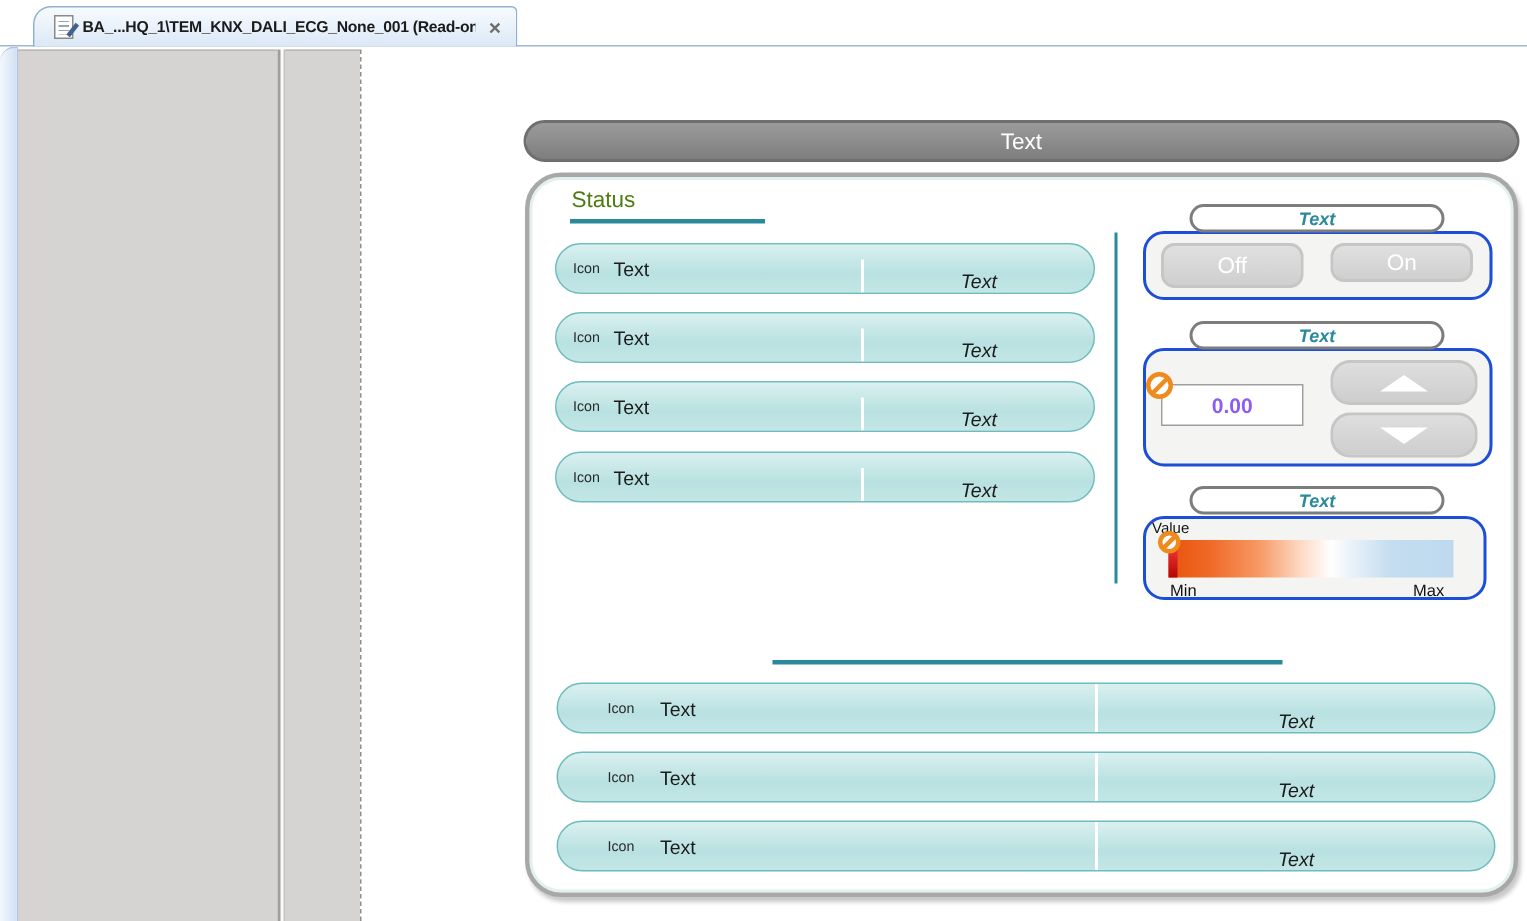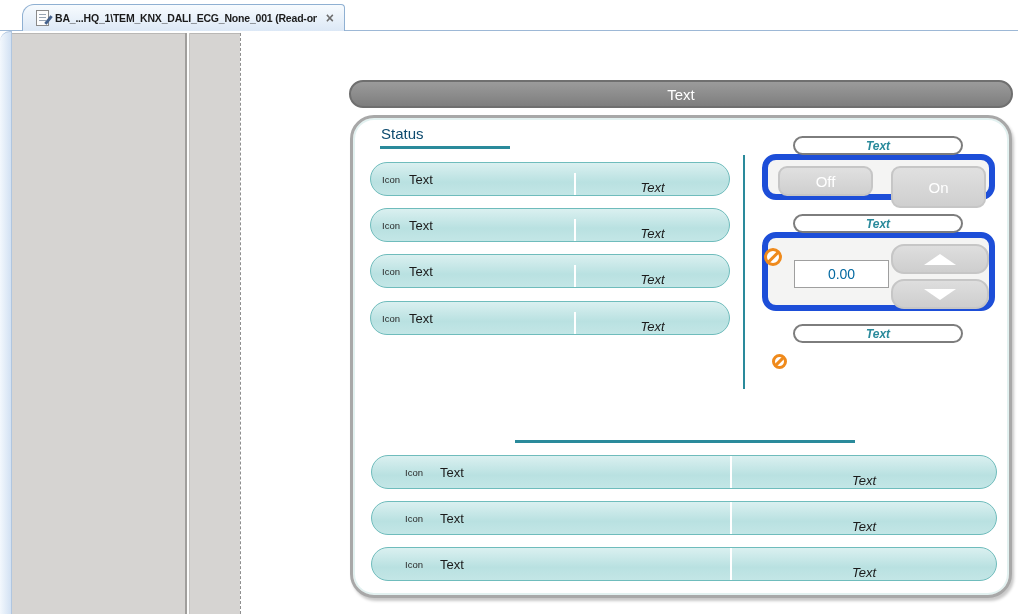--- a/index.html
+++ b/index.html
@@ -31,21 +31,21 @@
   
   .header-bar { position:absolute; left:349px; top:80px; width:664px; height:28px; border-radius:14px;
          background:linear-gradient(#9b9b9b,#7e7e7e); border:2px solid #6f6f6f; color:#fff;
          display:flex; align-items:center; justify-content:center; font-size:15px; box-shadow:0 1px 0 #fff; }
 
   
   .card { position:absolute; left:350px; top:115px; width:662px; height:483px; background:#fff;
          border:3px solid #a8a8a8; border-radius:24px;
          box-shadow: inset 0 0 0 2px #e2f1f0, 2px 3px 3px rgba(0,0,0,.22); }
 
-  .teal-heading { color:#0c4a6e; font-size:15px; }
+  .teal-heading { color:#4d7c0f; font-size:15px; }
   .status-heading { position:absolute; left:28px; top:7px; }
   .status-underline { position:absolute; left:27px; top:28px; width:130px; height:3px; background:#2a8a9b; }
 
   
   .row { position:absolute; display:flex; align-items:flex-end; border:1.5px solid #6fbcbc; border-radius:17px;
          background:linear-gradient(#daf0f0,#b9e1e1 60%,#c3e6e6); overflow:hidden; }
   .status-row { left:17px; width:360px; height:34px; }
   .report-row { left:18px; width:626px; height:34px; }
   .cell-left { display:flex; align-items:center; height:100%; }
   .status-row .cell-left { width:203px; padding-left:11px; gap:9px; }
@@ -56,29 +56,29 @@
   .status-row .row-sep { height:22px; }
   .report-row .row-sep { height:100%; }
   .cell-right { flex:1; display:flex; justify-content:center; align-items:center; }
   .row-value { font-style:italic; font-size:13px; color:#1b1b1b; }
 
   .vline { position:absolute; left:390px; top:37px; width:2px; height:234px; background:#2a8a9b; }
 
   
   .pill { position:absolute; width:170px; height:19px; background:#fff; border:2px solid #7d7d7d; border-radius:11px;
          display:flex; align-items:center; justify-content:center; font-size:12px; font-style:italic; font-weight:bold; color:#2a8a9b; z-index:3; }
-  .gpanel { position:absolute; background:#f4f4f3; border:6px solid #1d4ed8; border-radius:14px; z-index:1;padding-left:13px; }
+  .gpanel { position:absolute; background:#f4f4f3; border:2px solid #1d4ed8; border-radius:14px; z-index:1;padding-left:13px; }
   .cmd-btn { position:absolute; background:linear-gradient(#e0e0e0,#cfcfcf); border:2px solid #c6c6c6; border-radius:9px;
          color:#fff; font-size:15px; display:flex; align-items:center; justify-content:center; cursor:pointer; }
   .spin-btn { position:absolute; width:98px; height:30px; background:linear-gradient(#dedede,#cecece); border:2px solid #c6c6c6;
          border-radius:13px; display:flex; align-items:center; justify-content:center; cursor:pointer; }
   .tri-up { width:0; height:0; border-left:16px solid transparent; border-right:16px solid transparent; border-bottom:11px solid #fff; }
   .tri-down { width:0; height:0; border-left:16px solid transparent; border-right:16px solid transparent; border-top:11px solid #fff; }
-  .value-field { position:absolute; background:#fff; border:1px solid #9f9f9f; color:#0369a1; font-size:14px; font-weight:normal;
-         display:flex; align-items:center; justify-content:center;margin-left:16px; }
+  .value-field { position:absolute; background:#fff; border:1px solid #9f9f9f; color:#8b5cf6; font-size:14px; font-weight:bold;
+         display:flex; align-items:center; justify-content:center; }
   .no-entry { position:absolute; border-radius:50%; background:#fff; border:3px solid #ef8a1c; z-index:4; }
   .no-entry::before { content:""; position:absolute; left:-2px; right:-2px; top:calc(50% - 1.5px); height:3px; background:#ef8a1c; transform:rotate(-45deg); }
 
   .range-bar { position:absolute; left:15px; top:14px; width:190px; height:25px;
          background:linear-gradient(to right,#ea520e 0%,#ef6a28 15%,#f79a66 32%,#fdd8c2 46%,#ffffff 57%,#e4eff8 66%,#c4ddf0 78%,#bed9ee 100%); }
   .range-marker { position:absolute; left:0; top:0; width:6px; height:100%; background:linear-gradient(#ff4242,#b40505); }
   .range-value-label { position:absolute; left:4px; top:1px; font-size:10px; color:#111; z-index:2; }
   .minmax { position:absolute; top:42px; font-size:11px; color:#111; }
 
   .report-heading-wrap { position:absolute; left:162px; top:298px; width:340px; text-align:center; }
@@ -152,36 +152,44 @@
       <div class="cell-right">
         <span class="row-value">Text</span>
       </div>
     </div>
 
     <div class="vline"></div>
 
     <div class="pill" style="left:440px; top:18px">Text</div>
     <div class="gpanel" style="left:409px; top:36px; width:233px; height:46px">
       <div class="cmd-btn" style="left:10px; top:6px; width:95px; height:30px">Off</div>
-      <div class="cmd-btn" style="left:123px; top:6px; width:95px; height:42px">On</div>
+      <div class="cmd-btn" style="left:123px; top:6px; width:95px; height:26px">On</div>
     </div>
 
     <div class="pill" style="left:440px; top:96px">Text</div>
     <div class="gpanel" style="left:409px; top:114px; width:233px; height:79px">
       <div class="value-field" style="left:10px; top:22px; width:95px; height:28px">0.00</div>
       <div class="spin-btn" style="left:123px; top:6px">
         <span class="tri-up"></span>
       </div>
       <div class="spin-btn" style="left:123px; top:41px">
         <span class="tri-down"></span>
       </div>
     </div>
     <div class="no-entry" style="left:411px; top:130px; width:18px; height:18px"></div>
 
     <div class="pill" style="left:440px; top:206px">Text</div>
+    <div class="gpanel" style="left:409px; top:226px; width:229px; height:56px">
+      <span class="range-value-label">Value</span>
+      <div class="range-bar">
+        <div class="range-marker"></div>
+      </div>
+      <span class="minmax" style="left:16px">Min</span>
+      <span class="minmax" style="left:178px">Max</span>
+    </div>
     <div class="no-entry" style="left:419px; top:236px; width:15px; height:15px"></div>
 
     <div class="report-underline"></div>
 
     <div class="row report-row" style="top:337px">
       <div class="cell-left">
         <span class="row-icon">Icon</span>
         <span class="row-label">Text</span>
       </div>
       <div class="row-sep"></div>

